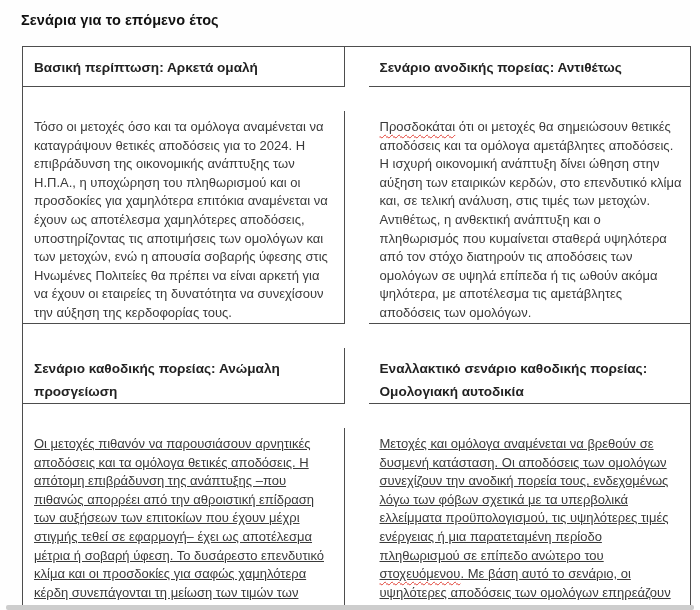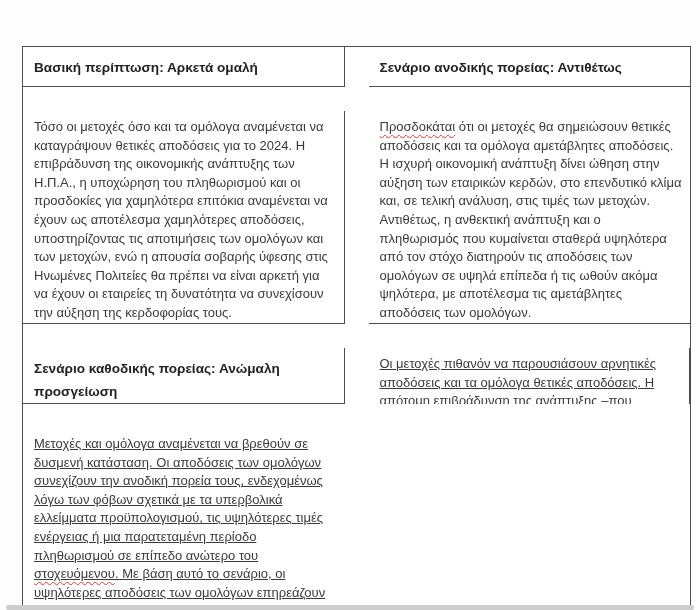--- a/index.html
+++ b/index.html
@@ -64,33 +64,35 @@
   .bottom-strip{
     position:absolute;left:6px;top:605px;width:688px;height:5px;
     background:#cdcdcd;border-radius:2px;
   }
 </style>
 </head>
 <body>
 
 <div class="doc">
 
+  <h1 class="doc-title">Σενάρια για το επόμενο έτος</h1>
 
   <div class="scenario-table">
 
     <div class="cell header col-left">Βασική περίπτωση: Αρκετά ομαλή προσγείωση</div>
 
     <div class="cell header">Σενάριο ανοδικής πορείας: Αντιθέτως</div>
 
     <div class="cell body col-left"><span>Τόσο οι μετοχές όσο και τα ομόλογα αναμένεται να καταγράψουν θετικές αποδόσεις για το 2024. Η επιβράδυνση της οικονομικής ανάπτυξης των Η.Π.Α., η υποχώρηση του πληθωρισμού και οι προσδοκίες για χαμηλότερα επιτόκια αναμένεται να έχουν ως αποτέλεσμα χαμηλότερες αποδόσεις, υποστηρίζοντας τις αποτιμήσεις των ομολόγων και των μετοχών, ενώ η απουσία σοβαρής ύφεσης στις Ηνωμένες Πολιτείες θα πρέπει να είναι αρκετή για να έχουν οι εταιρείες τη δυνατότητα να συνεχίσουν την αύξηση της κερδοφορίας τους.</span></div>
 
     <div class="cell body"><span class="misspelled">Προσδοκάται</span><span> ότι οι μετοχές θα σημειώσουν θετικές αποδόσεις και τα ομόλογα αμετάβλητες αποδόσεις. Η ισχυρή οικονομική ανάπτυξη δίνει ώθηση στην αύξηση των εταιρικών κερδών, στο επενδυτικό κλίμα και, σε τελική ανάλυση, στις τιμές των μετοχών. Αντιθέτως, η ανθεκτική ανάπτυξη και ο πληθωρισμός που κυμαίνεται σταθερά υψηλότερα από τον στόχο διατηρούν τις αποδόσεις των ομολόγων σε υψηλά επίπεδα ή τις ωθούν ακόμα ψηλότερα, με αποτέλεσμα τις αμετάβλητες αποδόσεις των ομολόγων.</span></div>
 
     <div class="cell header col-left">Σενάριο καθοδικής πορείας: Ανώμαλη προσγείωση</div>
 
+    <div class="cell header">Εναλλακτικό σενάριο καθοδικής πορείας: Ομολογιακή αυτοδικία</div>
 
     <div class="cell body col-left row-last"><span>Οι μετοχές πιθανόν να παρουσιάσουν αρνητικές αποδόσεις και τα ομόλογα θετικές αποδόσεις. Η απότομη επιβράδυνση της ανάπτυξης –που πιθανώς απορρέει από την αθροιστική επίδραση των αυξήσεων των επιτοκίων που έχουν μέχρι στιγμής τεθεί σε εφαρμογή– έχει ως αποτέλεσμα μέτρια ή σοβαρή ύφεση. Το δυσάρεστο επενδυτικό κλίμα και οι προσδοκίες για σαφώς χαμηλότερα κέρδη συνεπάγονται τη μείωση των τιμών των μετοχών. Τα ομόλογα διατηρούν ικανοποιητική εικόνα, καθώς οι προσδοκίες για τα επιτόκια κατακρημνίζονται και οι επενδυτές αναζητούν «ασφαλή καταφύγια».</span></div>
 
     <div class="cell body row-last"><span>Μετοχές και ομόλογα αναμένεται να βρεθούν σε δυσμενή κατάσταση. Οι αποδόσεις των ομολόγων συνεχίζουν την ανοδική πορεία τους, ενδεχομένως λόγω των φόβων σχετικά με τα υπερβολικά ελλείμματα προϋπολογισμού, τις υψηλότερες τιμές ενέργειας ή μια παρατεταμένη περίοδο πληθωρισμού σε επίπεδο ανώτερο του </span><span class="misspelled">στοχευόμενου</span><span>. Με βάση αυτό το σενάριο, οι υψηλότερες αποδόσεις των ομολόγων επηρεάζουν επίσης αρνητικά τις μετοχές, καθώς τα υψηλότερα επιτόκια ωθούν προς τα κάτω τις εκτιμώμενες εύλογες αποτιμήσεις και επειδή ορισμένοι επενδυτές προβαίνουν σε ανακατανομή, αποσύροντας επενδύσεις από μετοχές προς όφελος των ομολόγων.</span></div>
 
   </div>
 
   <div class="bottom-strip"></div>
 
 </div>

